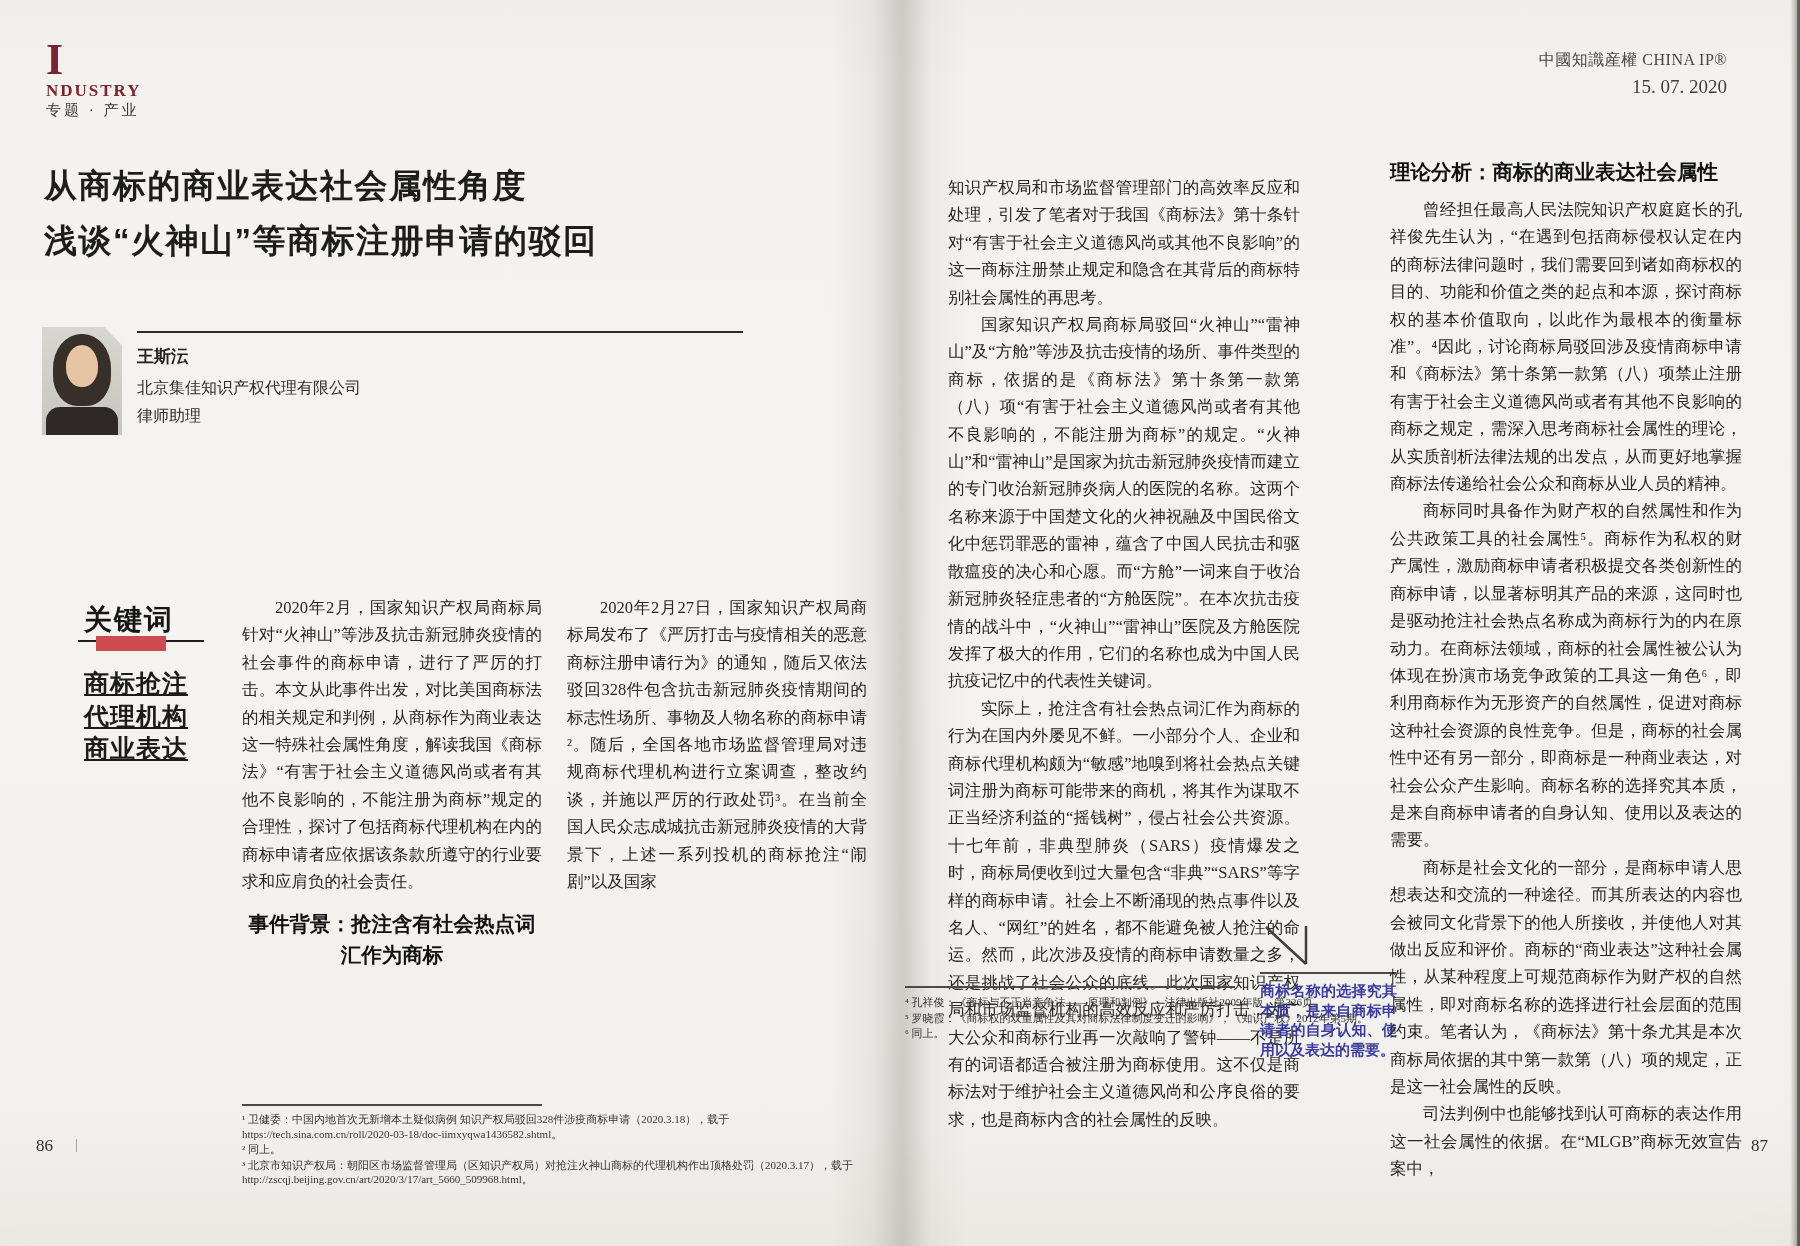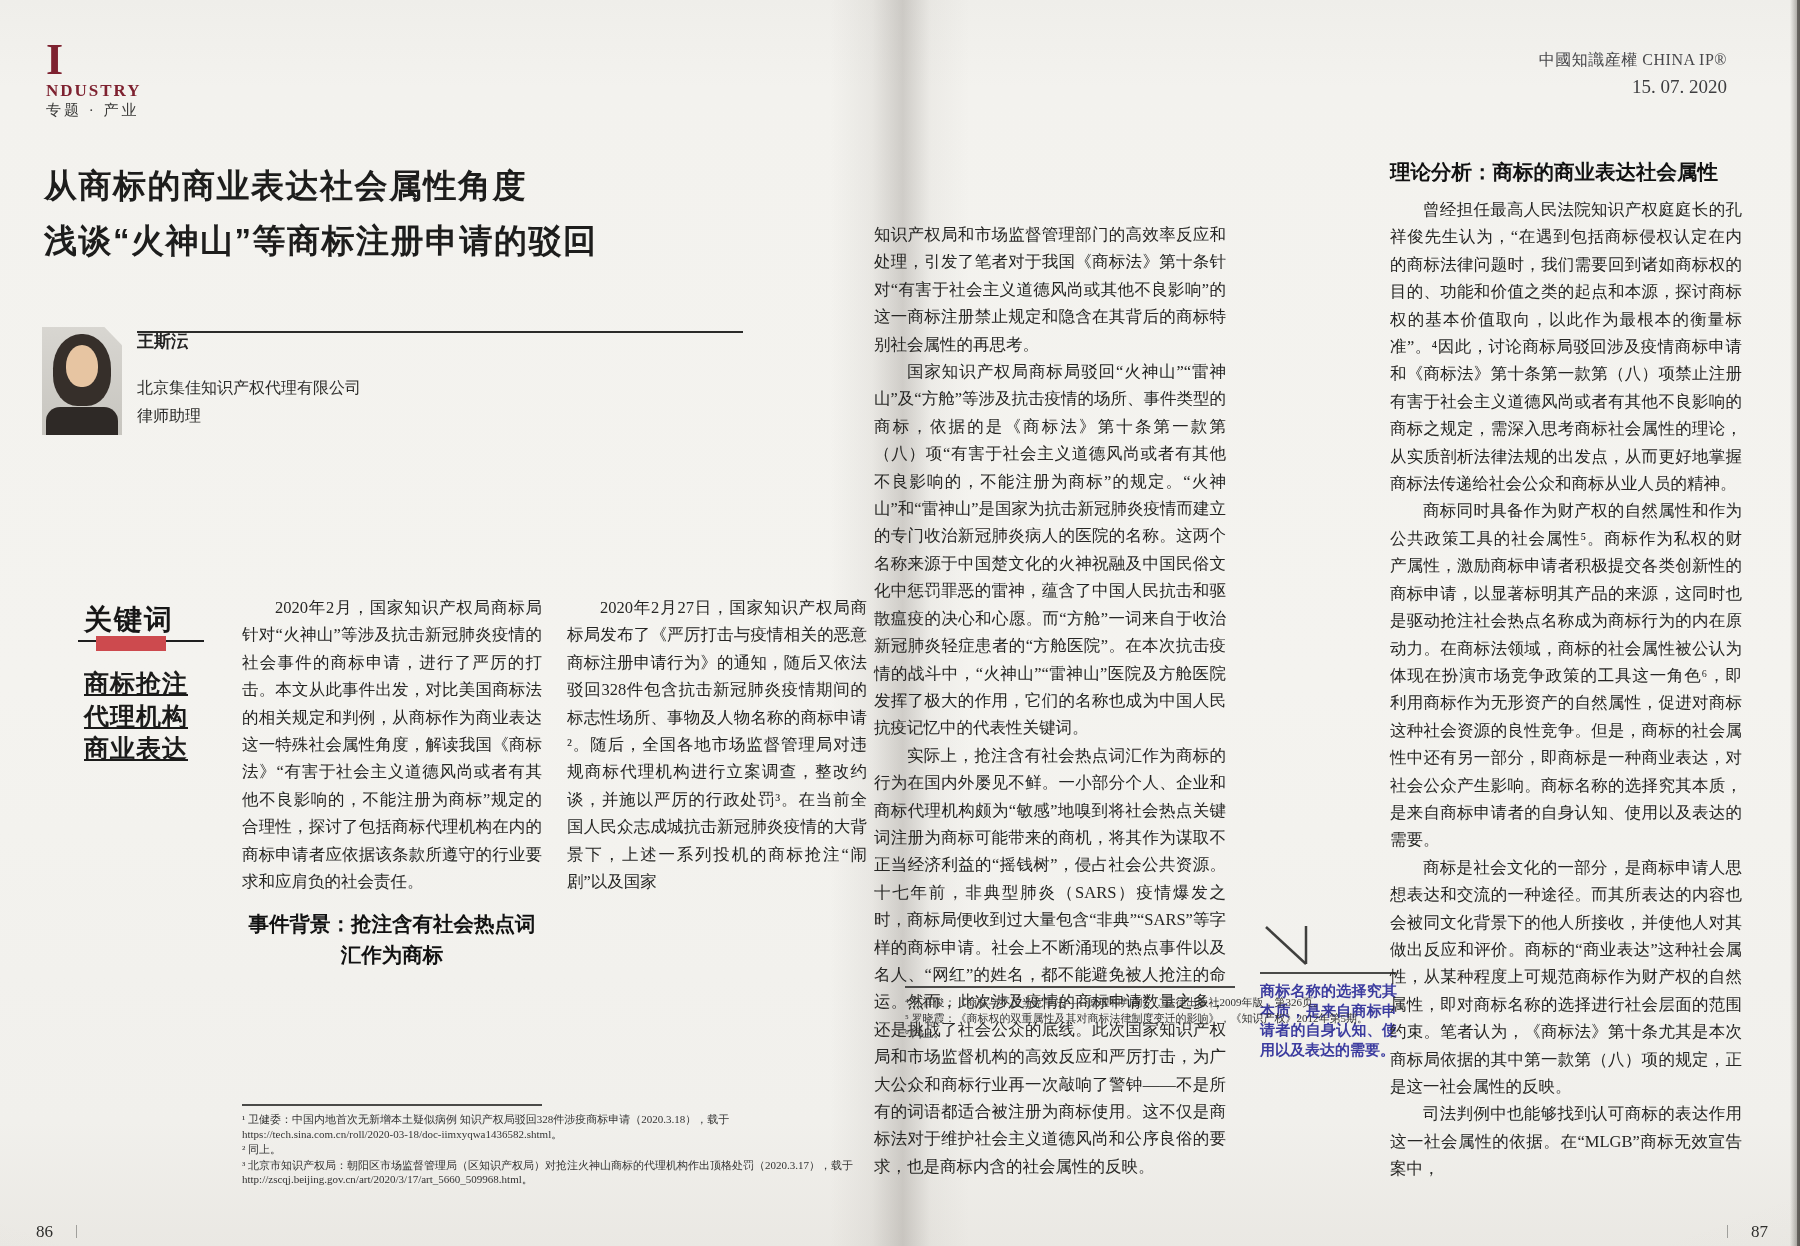--- a/index.html
+++ b/index.html
@@ -29,37 +29,37 @@
     font-size:33px;line-height:55px;letter-spacing:1.5px;color:#1d1d1c;}
 
   
   .photo{left:42px;top:327px;width:80px;height:108px;
     background:linear-gradient(180deg,#d8d6d1 0%,#c7c5bf 100%);
     clip-path:polygon(0 0,78% 0,100% 17%,100% 100%,0 100%);}
   .photo .hair{position:absolute;left:11px;top:7px;width:58px;height:72px;background:#362f2a;border-radius:48% 48% 42% 42%;}
   .photo .face{position:absolute;left:24px;top:18px;width:32px;height:42px;background:#e7c5a2;border-radius:50% 50% 46% 46%;}
   .photo .body{position:absolute;left:4px;bottom:0;width:72px;height:28px;background:#2e2926;border-radius:14px 14px 0 0;}
   .author-rule{left:137px;top:331px;width:606px;height:2px;background:#2b2b29;}
-  .author-name{left:137px;top:330px;font-family:"Liberation Sans",sans-serif;font-size:17px;font-weight:700;color:#222;}
+  .author-name{left:137px;top:345px;font-family:"Liberation Sans",sans-serif;font-size:17px;font-weight:700;color:#222;}
   .author-company{left:137px;top:378px;font-family:"Liberation Sans",sans-serif;font-size:16px;color:#2c2c2a;}
   .author-role{left:137px;top:406px;font-family:"Liberation Sans",sans-serif;font-size:16px;color:#2c2c2a;}
 
   
   .kw-heading{left:84px;top:601px;font-size:28px;font-weight:bold;letter-spacing:2px;color:#161616;}
   .kw-line{left:78px;top:640px;width:126px;height:2px;background:#1f1f1f;}
   .kw-red{left:96px;top:636px;width:70px;height:15px;background:#cd4a4e;}
   .kw-items{left:84px;top:668px;font-size:25px;font-weight:bold;line-height:32.5px;color:#1b1b1a;letter-spacing:1px;text-decoration:underline;}
 
   
   .bodycol{font-size:16.5px;line-height:27.4px;text-align:justify;color:#262624;}
   .bodycol p{margin:0;}
   .bodycol p.ind{text-indent:2em;}
   .col1{left:242px;top:594px;width:300px;}
   .col2{left:567px;top:594px;width:300px;}
-  .colA{left:874px;top:174px;width:352px;margin-top:47px;}
+  .colA{left:948px;top:174px;width:352px;}
   .colB{left:1390px;top:158px;width:352px;}
   .sec-head{font-family:"Liberation Sans",sans-serif;font-weight:800;font-size:20.5px;line-height:31px;color:#111;margin:13px 0 9px 0 !important;text-align:center;}
   .sec-head-top{font-family:"Liberation Sans",sans-serif;font-weight:800;font-size:20.5px;line-height:28px;color:#111;margin:0 0 10px 0 !important;text-align:left;}
 
   
   .pq-arrow{left:1264px;top:924px;width:48px;height:46px;}
   .pq-rule{left:1260px;top:972px;width:136px;height:2px;background:#4a4a48;}
   .pull-quote{left:1260px;top:981px;width:137px;
     font-family:"Liberation Sans",sans-serif;font-weight:700;font-size:15px;line-height:19.5px;
     color:#3c3c9f;text-align:justify;}
@@ -69,21 +69,21 @@
   .fn-left{left:242px;top:1112px;width:625px;}
   .fn-rule-right{left:905px;top:986px;width:330px;height:1.5px;background:#4a4a48;}
   .fn-right{left:905px;top:995px;width:620px;}
   .fns{font-size:11px;line-height:14.5px;color:#333;text-align:left;}
   .fns div{margin:0 0 1px 0;}
 
   
   .pr-header{right:73px;top:50px;text-align:right;color:#47474a;}
   .pr-brand{font-size:16px;letter-spacing:0.5px;}
   .pr-date{font-size:19px;margin-top:5px;color:#3e3e40;}
-  .pagenum{top:1222px;font-size:17px;color:#2e2e2c;display:flex;gap:22px;}
+  .pagenum{top:1136px;font-size:17px;color:#2e2e2c;display:flex;gap:22px;}
   .pagenum .bar{color:#8a8a86;font-size:15px;}
   .pn-left{left:36px;}
   .pn-right{right:32px;}
 </style>
 </head>
 <body>
 
 <div class="spread">
 
   <div class="abs vignette"></div>

